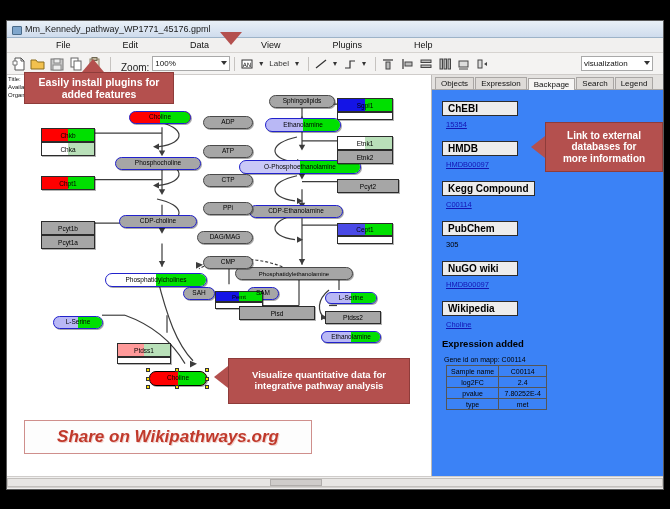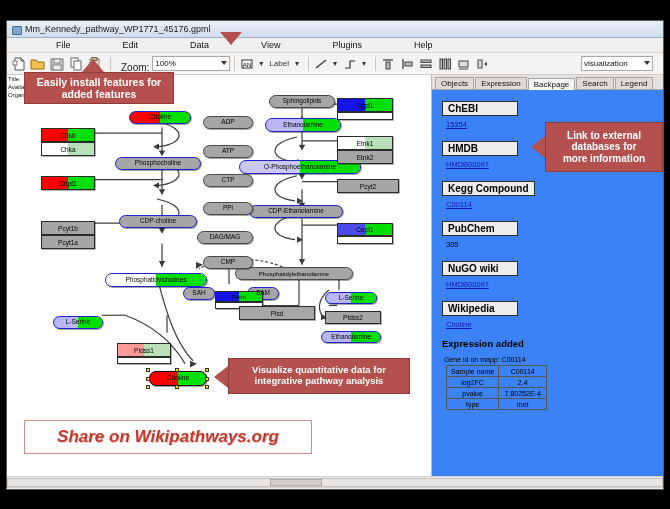--- a/index.html
+++ b/index.html
@@ -537,33 +537,33 @@
     </div>
 
     <div class="statusbar">
       
     </div>
   </div>
 
   <div class="arrow-dn" style="left:220px;top:32px"></div>
 
   <div class="callout" style="left:24px;top:72px;width:150px;height:32px;font-size:10.5px;flex-direction:column">
-    <span>Easily install features for</span>
+    <span>Easily install plugins for</span>
     <span>added features</span>
   </div>
   <div class="arrow-up" style="left:82px;top:59px"></div>
 
   <div class="callout" style="left:545px;top:122px;width:118px;height:50px;font-size:10px;flex-direction:column">
     <span>Link  to external</span>
     <span>databases  for</span>
     <span>more information</span>
   </div>
   <div class="arrow-lf" style="left:531px;top:136px"></div>
 
-  <div class="callout" style="left:228px;top:358px;width:182px;height:36px;font-size:9.5px;flex-direction:column">
+  <div class="callout" style="left:228px;top:358px;width:182px;height:46px;font-size:9.5px;flex-direction:column">
     <span>Visualize quantitative data  for</span>
     <span>integrative pathway analysis</span>
   </div>
   <div class="arrow-lf" style="left:214px;top:366px"></div>
 
   <div class="share" style="left:24px;top:420px;width:288px;height:34px;font-size:17px">
     <span>Share on Wikipathways.org</span>
   </div>
 
 </div>

